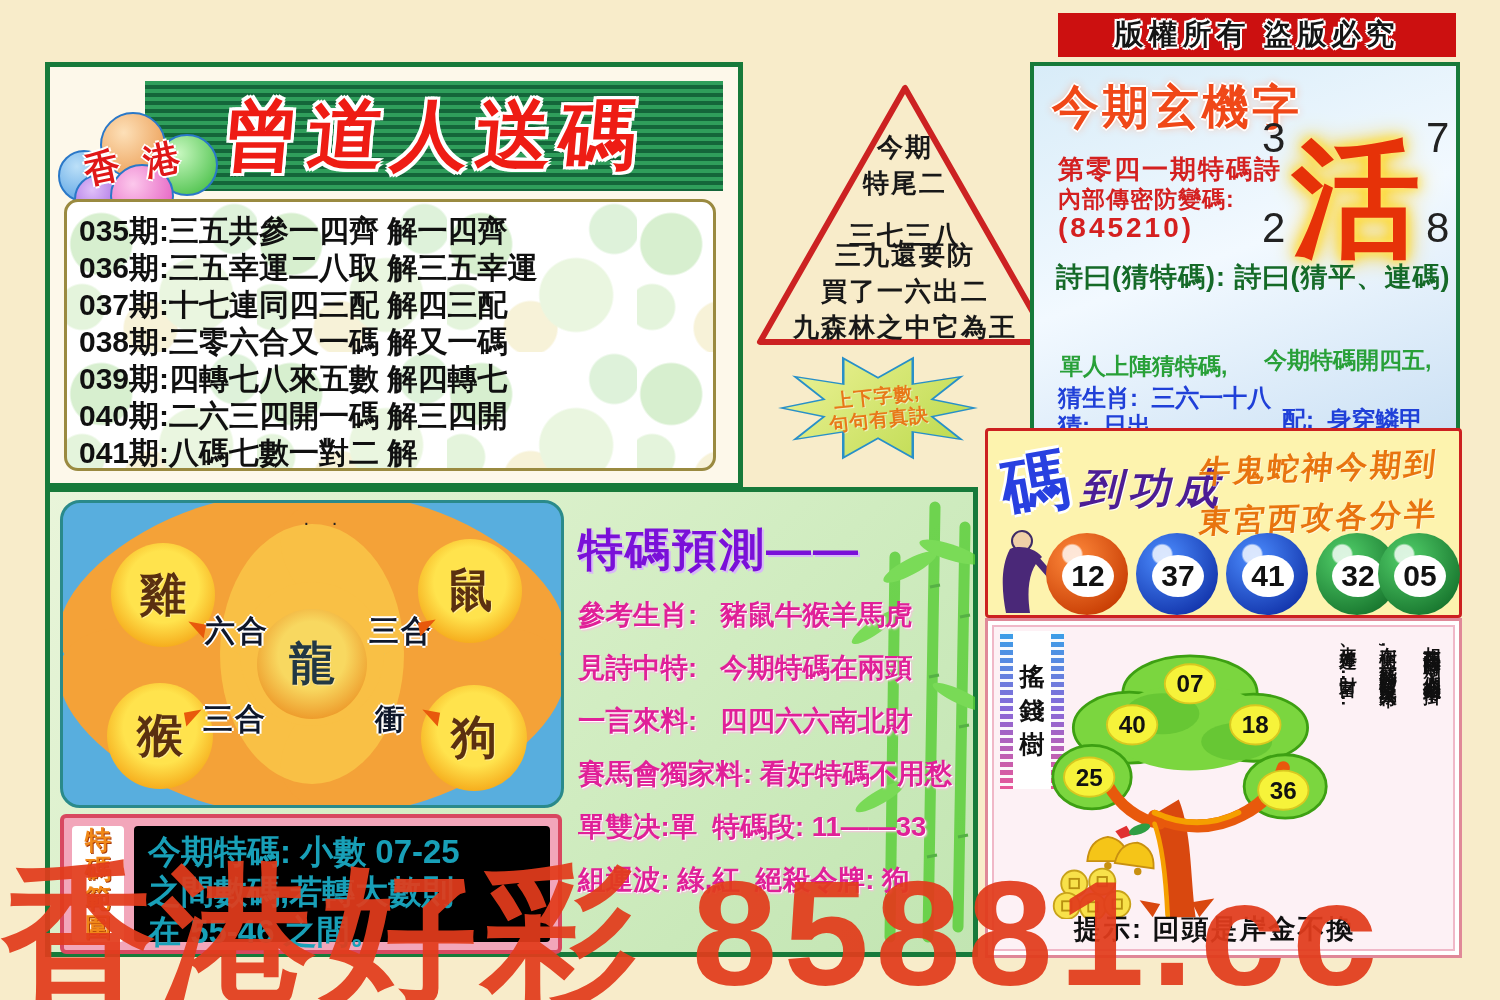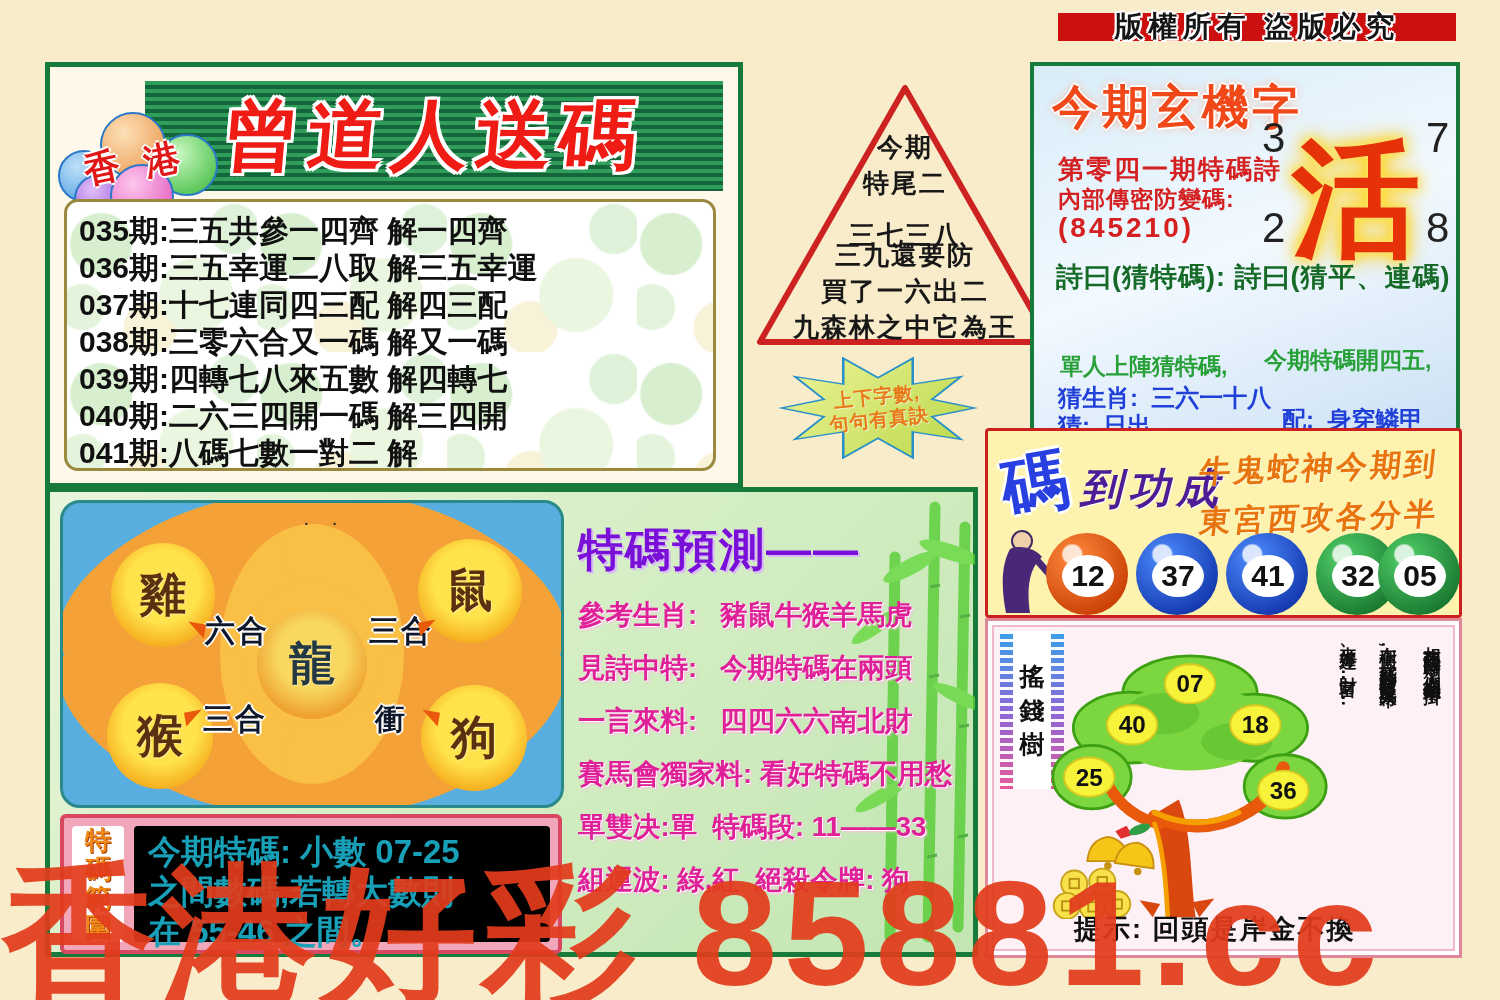--- a/index.html
+++ b/index.html
@@ -4,21 +4,21 @@
 <style>
   html,body{margin:0;padding:0;}
   body{
     width:1500px;height:1000px;position:relative;overflow:hidden;
     background:#f8ecca;
     font-family:"Liberation Sans","DejaVu Sans",sans-serif;
   }
   .abs{position:absolute;}
   
   .copyright{
-    left:1058px;top:13px;width:398px;height:28px;background:#cc1010;
+    left:1058px;top:13px;width:398px;height:44px;background:#cc1010;
     display:flex;align-items:center;justify-content:center;
     font-size:29px;font-weight:900;color:#151515;letter-spacing:5px;
     text-shadow:-2px 0 #fff,2px 0 #fff,0 -2px #fff,0 2px #fff,2px 2px #fff,-2px -2px #fff;
   }
   
   .box-green{border:5px solid #177a3a;background:#fdf8ea;}
   .masthead{left:45px;top:62px;width:688px;height:416px;}
   .title-banner{
     left:95px;top:14px;width:578px;height:110px;
     background:repeating-linear-gradient(180deg,#2f9e5b 0 4px,#14663a 4px 8px);

